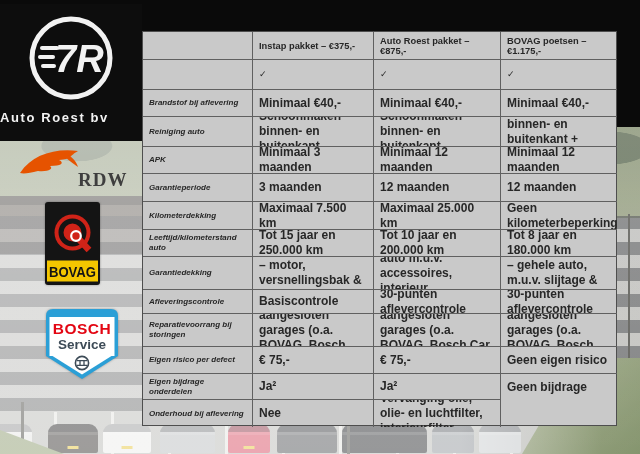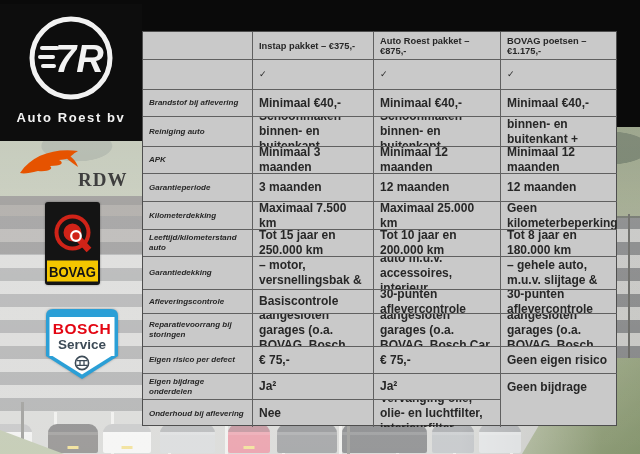--- a/index.html
+++ b/index.html
@@ -31,21 +31,21 @@
   .wash{left:0;top:0;width:640px;height:454px;
     background:linear-gradient(90deg,rgba(255,255,255,.52) 0 72%,rgba(255,255,255,.18) 94%),
       linear-gradient(rgba(255,255,255,.18),rgba(255,255,255,0));}
 
   
   .bar-top{left:0;top:0;width:640px;height:31px;background:#0a0a0a;}
   .bar-right{left:617px;top:0;width:23px;height:127px;background:#0a0a0a;}
 
   
   .brand{left:0;top:4px;width:142px;height:137px;background:#0d0d0d;color:#f2f2f2;}
-  .brand-name{position:absolute;left:0;top:106px;width:142px;text-align:center;
+  .brand-name{position:absolute;left:0;top:106px;width:142px;text-align:left;
     font-weight:700;font-size:13px;letter-spacing:1.6px;}
 
   
   .rdw{left:18px;top:144px;width:120px;height:36px;display:flex;align-items:center;}
   .rdw-text{font-family:"Liberation Serif",serif;font-weight:600;font-size:19px;color:#3e3e3e;
     letter-spacing:1px;margin-left:-4px;margin-top:36px;}
   .bovag{left:45px;top:202px;width:55px;height:59px;filter:drop-shadow(0 0 1px rgba(0,0,0,.35));}
   .bosch{left:35px;top:308px;width:74px;height:73px;filter:drop-shadow(0 0 1px rgba(0,0,0,.3));margin-left:10px;}
 
   

